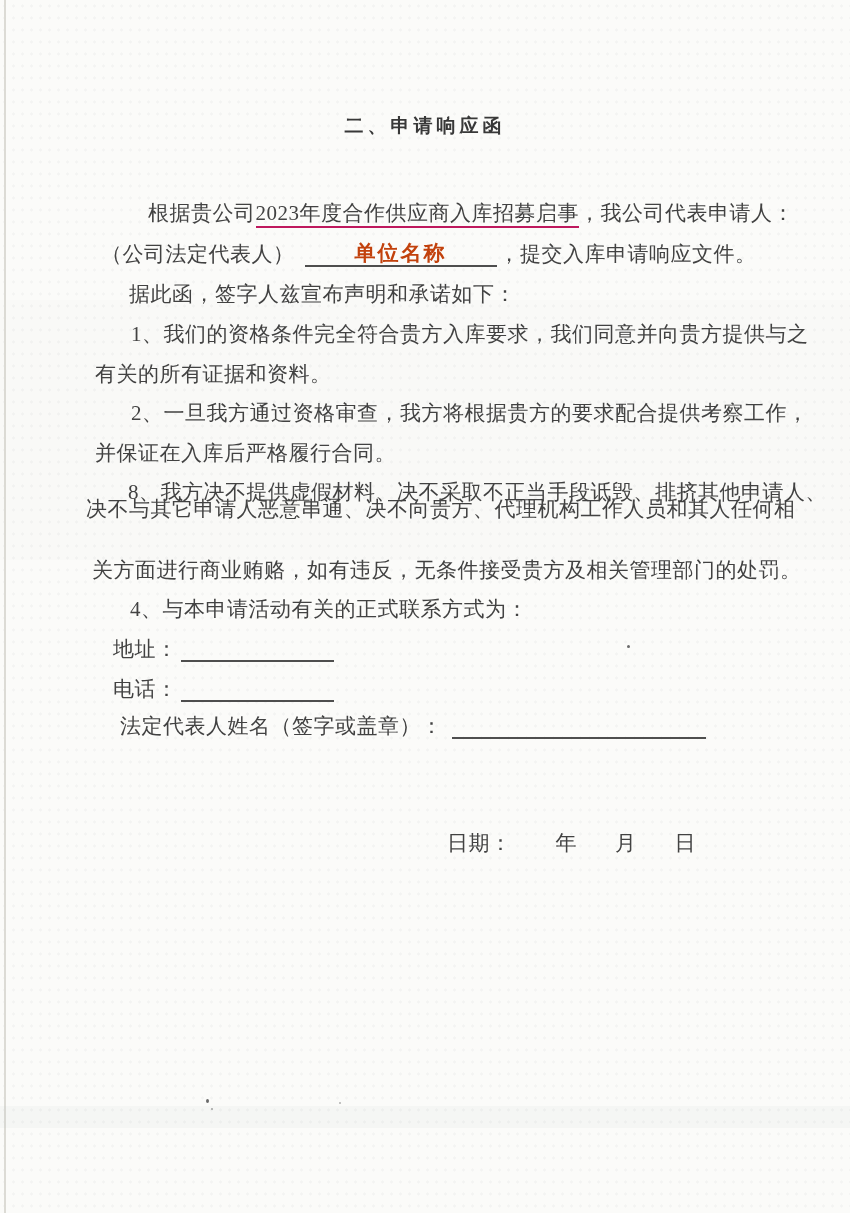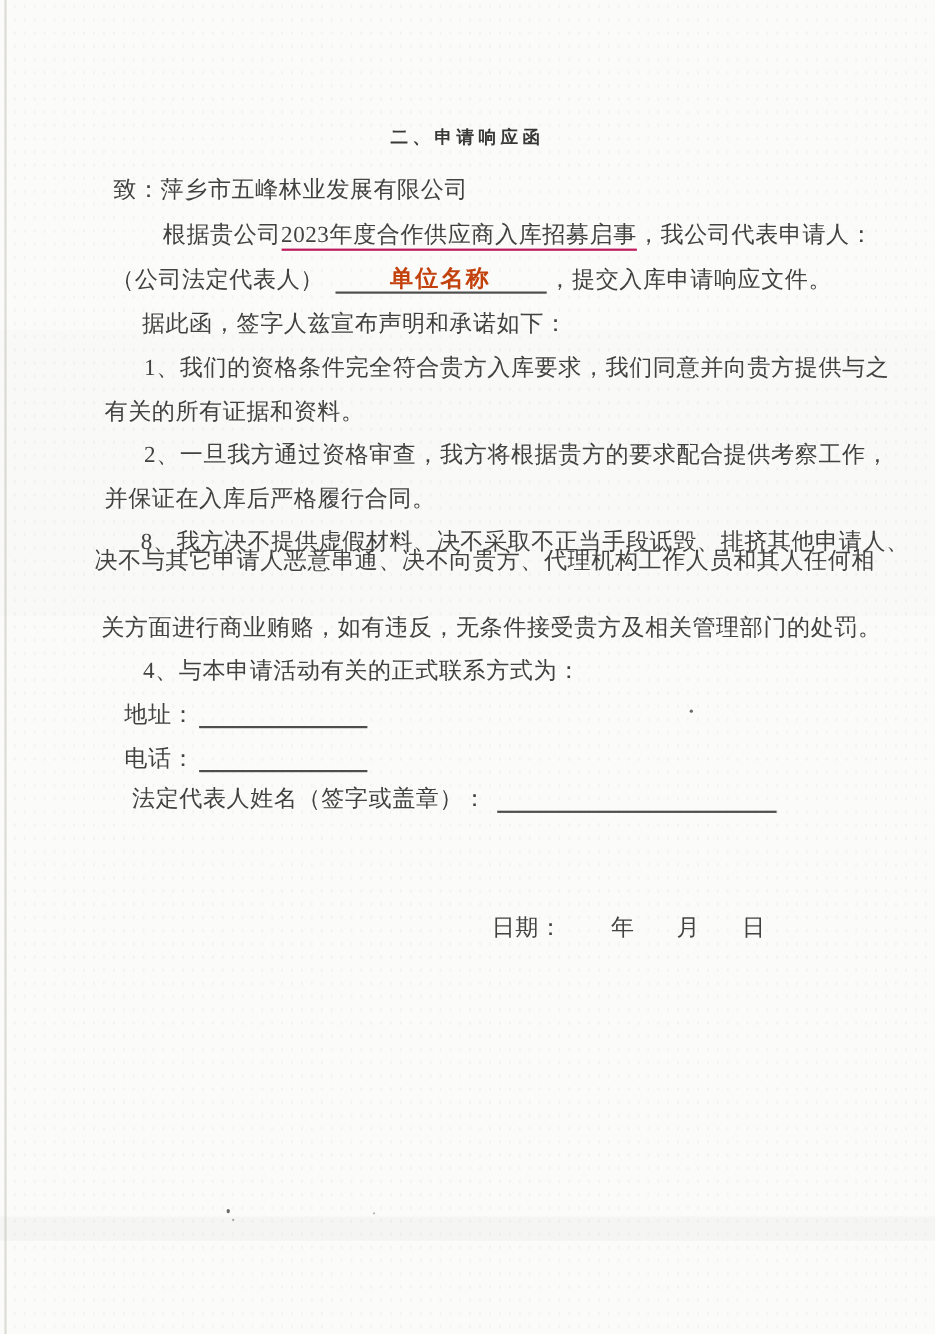--- a/index.html
+++ b/index.html
@@ -45,21 +45,21 @@
     white-space: nowrap;
     font-size: 21px;
     line-height: 26px;
     color: #424242;
     letter-spacing: 0.5px;
   }
   .title-ln {
     left: 0; right: 0;
     top: 113px;
     text-align: center;
-    font-size: 16px;
+    font-size: 19px;
     font-weight: bold;
     letter-spacing: 4px;
     color: #383838;
   }
   .u-seg {
     border-bottom: 2px solid #be185d;
     padding-bottom: 1px;
   }
   .blank {
     display: inline-block;
@@ -86,23 +86,20 @@
 <body>
 
 <div class="page">
 
   <div class="scan-edge"></div>
   <div class="noise-band band-b"></div>
   <div class="noise-band band-a"></div>
 
   <div class="ln title-ln">二、申请响应函</div>
 
-  <div class="ln" style="left:103px; top:159px;">
-    <span>致：</span><span>萍乡市五峰林业发展有限公司</span>
-  </div>
 
   <div class="ln" style="left:148px; top:200px;">
     <span>根据贵公司</span><span class="u-seg">2023年度合作供应商入库招募启事</span><span>，我公司代表申请人：</span>
   </div>
 
   <div class="ln" style="left:101px; top:241px;">
     <span>（公司法定代表人）</span><span class="blank company">单位名称</span><span>，提交入库申请响应文件。</span>
   </div>
 
   <div class="ln" style="left:129px; top:281px;">据此函，签字人兹宣布声明和承诺如下：</div>

